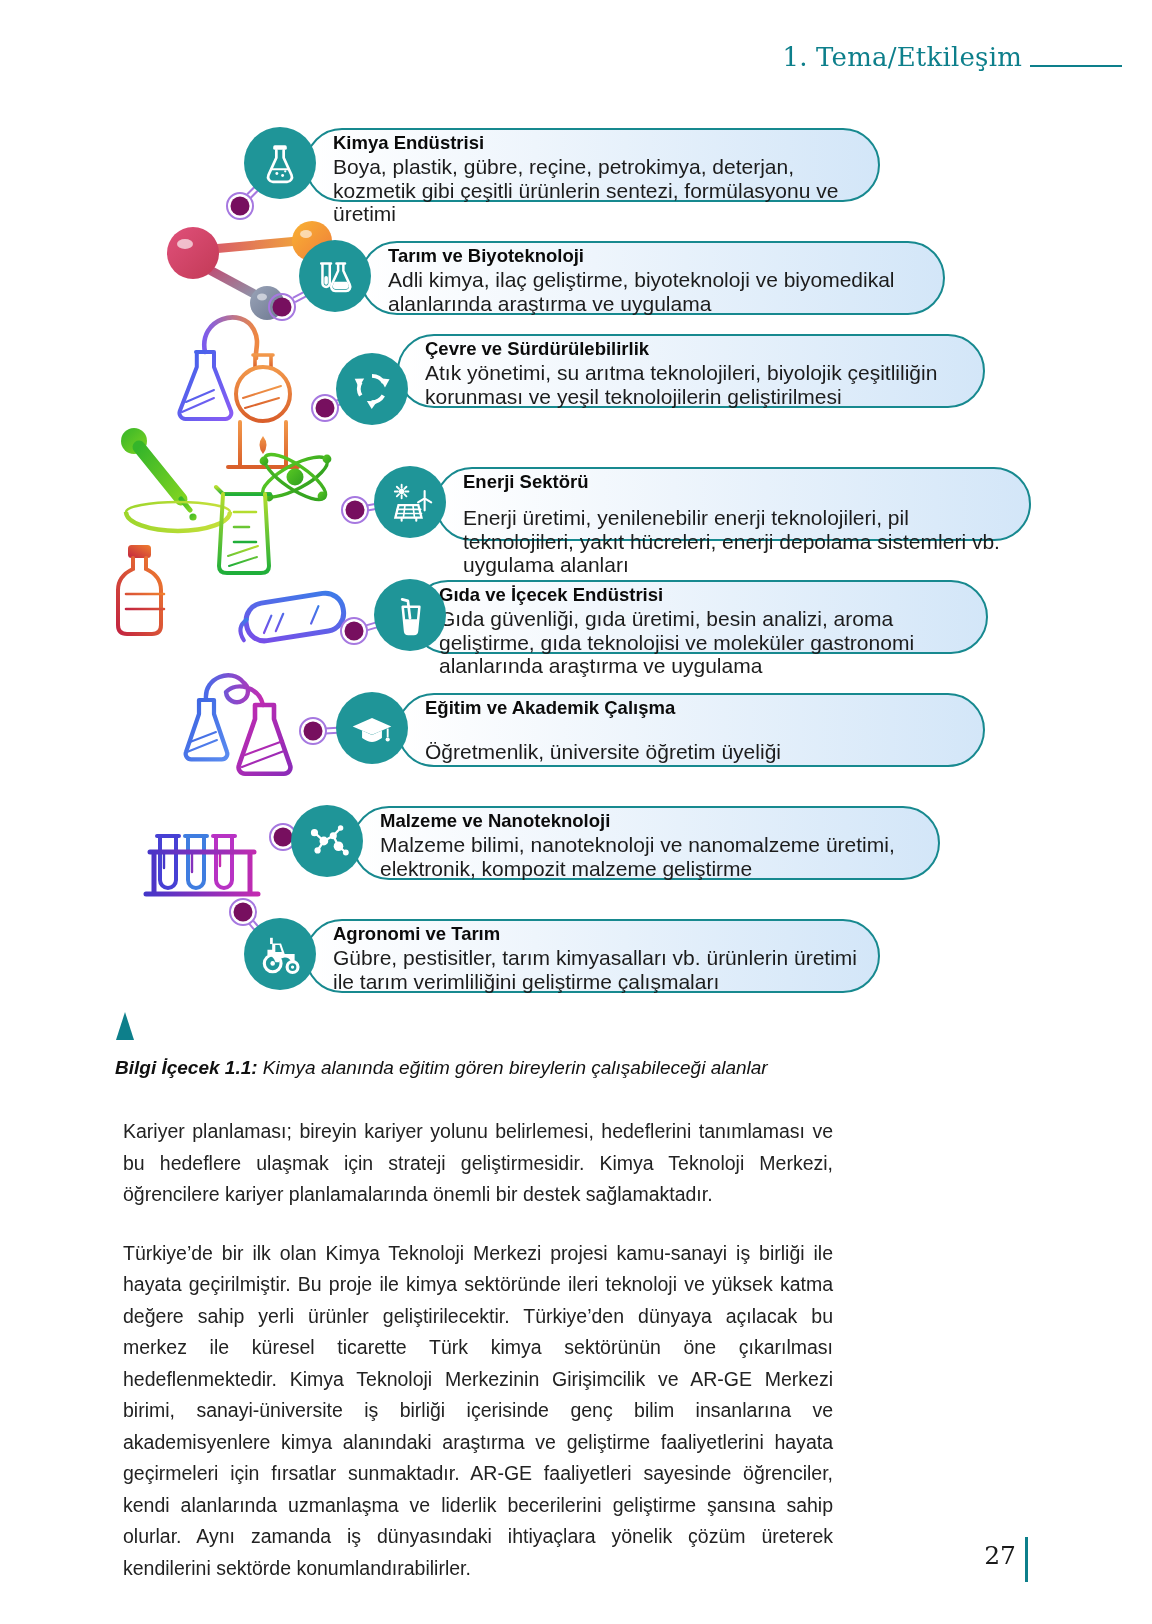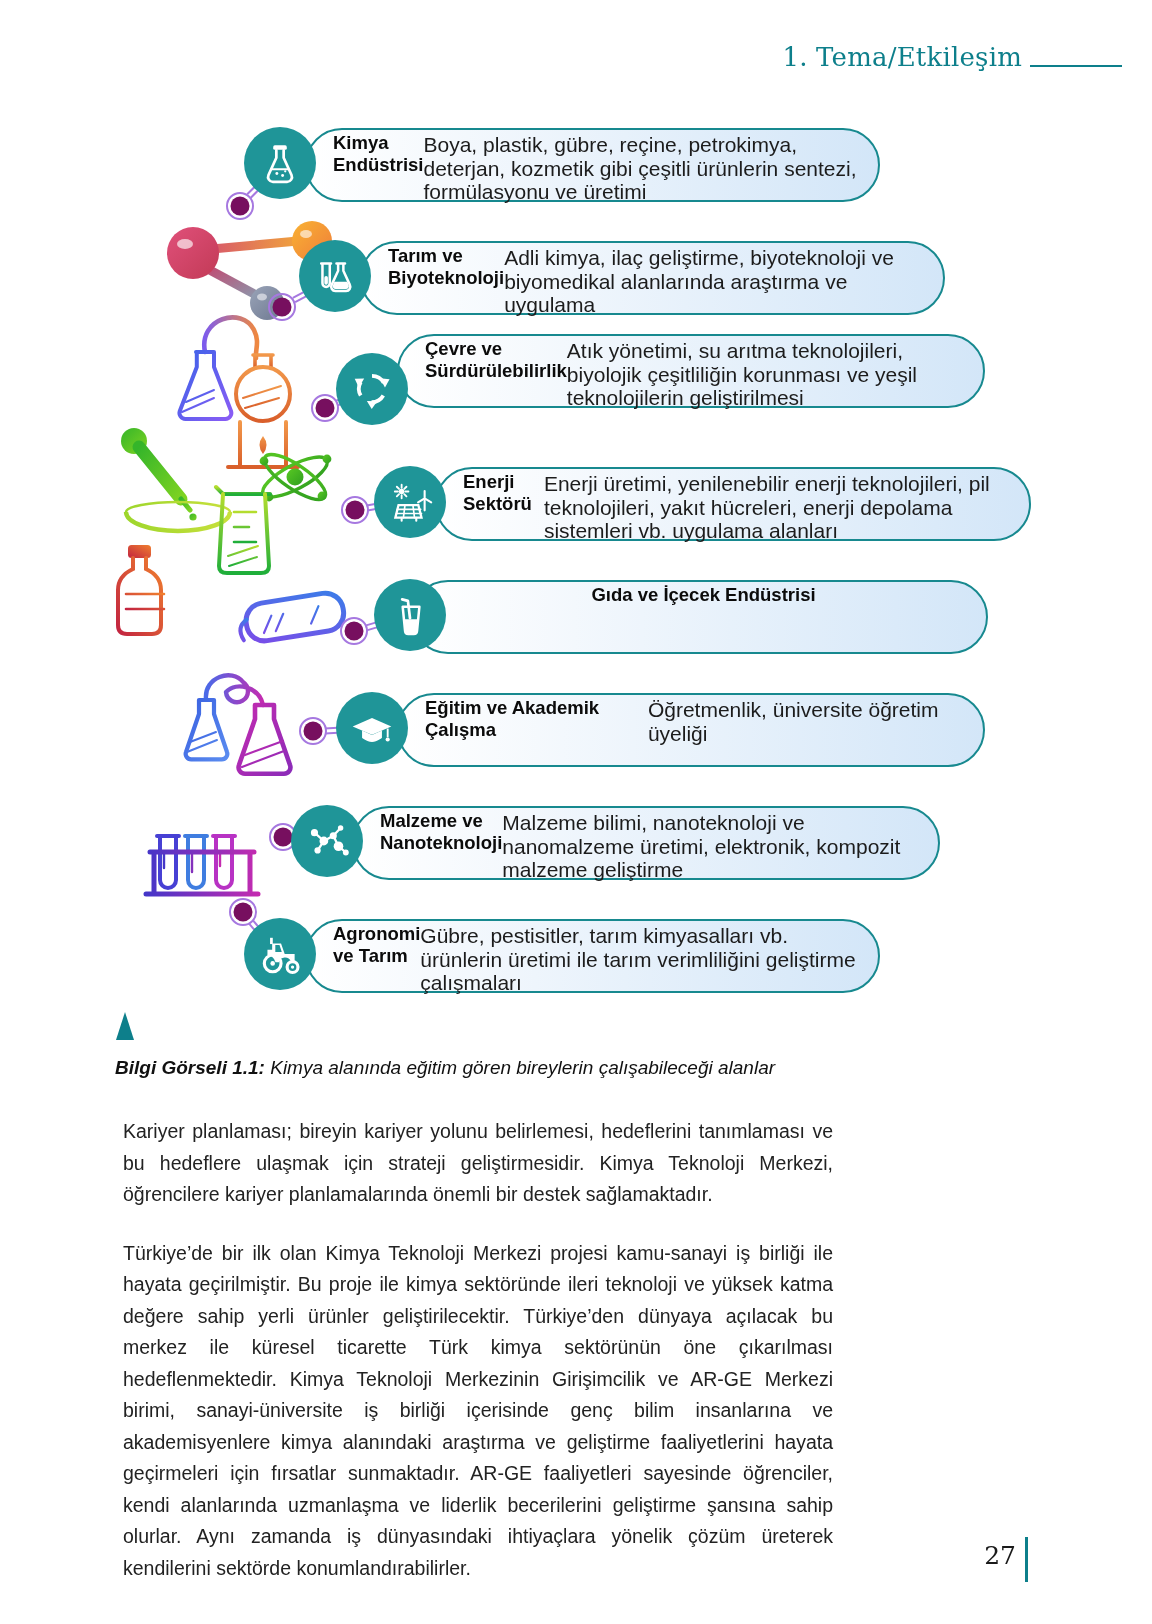--- a/index.html
+++ b/index.html
@@ -17,21 +17,21 @@
   .page-header .hd-rule{
     width:92px;height:2px;background:#0d7f8b;margin:0 0 5px 8px;
   }
   
   .deco-layer{position:absolute;left:0;top:0;width:1152px;height:1624px;z-index:1;}
   
   .card{
     position:absolute;height:74px;box-sizing:border-box;z-index:2;
     border:2.5px solid #17898f;border-radius:37px;
     background:linear-gradient(90deg,#ffffff 0%,#eef5fc 40%,#d3e6f8 100%);
-    display:flex;flex-direction:row;justify-content:center;
+    display:flex;flex-direction:column;justify-content:space-between;
     padding:2px 18px 2px 26px;
   }
   .card .c-title{font-size:18.5px;font-weight:bold;color:#0b0b0b;line-height:22px;margin:0;}
   .card .c-body{font-size:21px;color:#1c1c1c;line-height:23.5px;margin:1px 0 0 0;}
   .icon-circle{
     position:absolute;width:72px;height:72px;border-radius:50%;background:#1f9598;z-index:3;
     display:flex;align-items:center;justify-content:center;
   }
   .icon-circle svg{width:46px;height:46px;}
   
@@ -329,20 +329,21 @@
     <path d="M36 19 v11" stroke-width="2"></path>
     <path d="M36 18.5 v-7 M36 18.5 l6.3 3.8 M36 18.5 l-6.3 3.8" stroke-width="2"></path>
     <polygon points="11,25 30,25 33,37 8,37" stroke-width="2.2"></polygon>
     <path d="M17.2 25 l-1.5 12 M24.8 25 l1.5 12 M9.8 29 h22.4 M9 33 h24" stroke-width="1.6"></path>
     <path d="M14 37 v3 M28 37 v3" stroke-width="2"></path>
   </svg>
 </div>
 
 <div class="card" style="left:411px;top:580px;width:577px;">
   <p class="c-title">Gıda ve İçecek Endüstrisi</p>
+  <p class="c-body">Gıda güvenliği, gıda üretimi, besin analizi, aroma geliştirme, gıda teknolojisi ve moleküler gastronomi alanlarında araştırma ve uygulama</p>
 </div>
 <div class="icon-circle" style="left:374px;top:579px;">
   <svg viewBox="0 0 44 44" fill="none" stroke="#ffffff" stroke-linecap="round" stroke-linejoin="round">
     <polyline points="14.5,7 20,8.5 22,25" stroke-width="2.6"></polyline>
     <path d="M15 14 h16 l-2.3 23.5 a3 3 0 0 1 -3 2.7 h-5.4 a3 3 0 0 1 -3 -2.7 z" stroke-width="2.4"></path>
     <path d="M16.3 26 h13.4 l-1.1 11.4 c-.15 1.5 -1.3 2.4 -2.3 2.4 h-6.6 c-1 0 -2.15 -.9 -2.3 -2.4 z" fill="#ffffff" stroke="none"></path>
   </svg>
 </div>
 
 <div class="card" style="left:397px;top:693px;width:588px;">
@@ -385,21 +386,21 @@
     <path d="M10 23 v-5 h4.5 v-6 h8.5 l3.5 10 h9.5 v7 h-3.5 a6.2 6.2 0 0 0 -11.6 .8 h-3.2 a9 9 0 0 0 -8.7 -7 z" fill="#ffffff" stroke="none"></path>
     <path d="M17.5 13.5 h4 l2.2 6.5 h-6.2 z" fill="#1f9598" stroke="none"></path>
     <circle cx="15" cy="31" r="8" stroke-width="3"></circle>
     <circle cx="15" cy="31" r="2.2" fill="#ffffff" stroke="none"></circle>
     <circle cx="34" cy="34.5" r="5.2" stroke-width="3"></circle>
     <circle cx="34" cy="34.5" r="1.6" fill="#ffffff" stroke="none"></circle>
   </svg>
 </div>
 
 <div class="fig-marker"></div>
-<div class="fig-caption"><span class="cap-label">Bilgi Görseli 1.1:</span><span> Kimya alanında eğitim gören bireylerin çalışabileceği alanlar</span></div>
+<div class="fig-caption"><span class="cap-label">Bilgi İçecek 1.1:</span><span> Kimya alanında eğitim gören bireylerin çalışabileceği alanlar</span></div>
 
 <div class="body-text">
   <p>Kariyer planlaması; bireyin kariyer yolunu belirlemesi, hedeflerini tanımlaması ve bu hedeflere ulaşmak için strateji geliştirmesidir. Kimya Teknoloji Merkezi, öğrencilere kariyer planlamalarında önemli bir destek sağlamaktadır.</p>
   <p>Türkiye’de bir ilk olan Kimya Teknoloji Merkezi projesi kamu-sanayi iş birliği ile hayata geçirilmiştir. Bu proje ile kimya sektöründe ileri teknoloji ve yüksek katma değere sahip yerli ürünler geliştirilecektir. Türkiye’den dünyaya açılacak bu merkez ile küresel ticarette Türk kimya sektörünün öne çıkarılması hedeflenmektedir. Kimya Teknoloji Merkezinin Girişimcilik ve AR-GE Merkezi birimi, sanayi-üniversite iş birliği içerisinde genç bilim insanlarına ve akademisyenlere kimya alanındaki araştırma ve geliştirme faaliyetlerini hayata geçirmeleri için fırsatlar sunmaktadır. AR-GE faaliyetleri sayesinde öğrenciler, kendi alanlarında uzmanlaşma ve liderlik becerilerini geliştirme şansına sahip olurlar. Aynı zamanda iş dünyasındaki ihtiyaçlara yönelik çözüm üreterek kendilerini sektörde konumlandırabilirler.</p>
 </div>
 
 <div class="page-number">27</div>
 <div class="page-number-rule"></div>
 
 </body></html>

